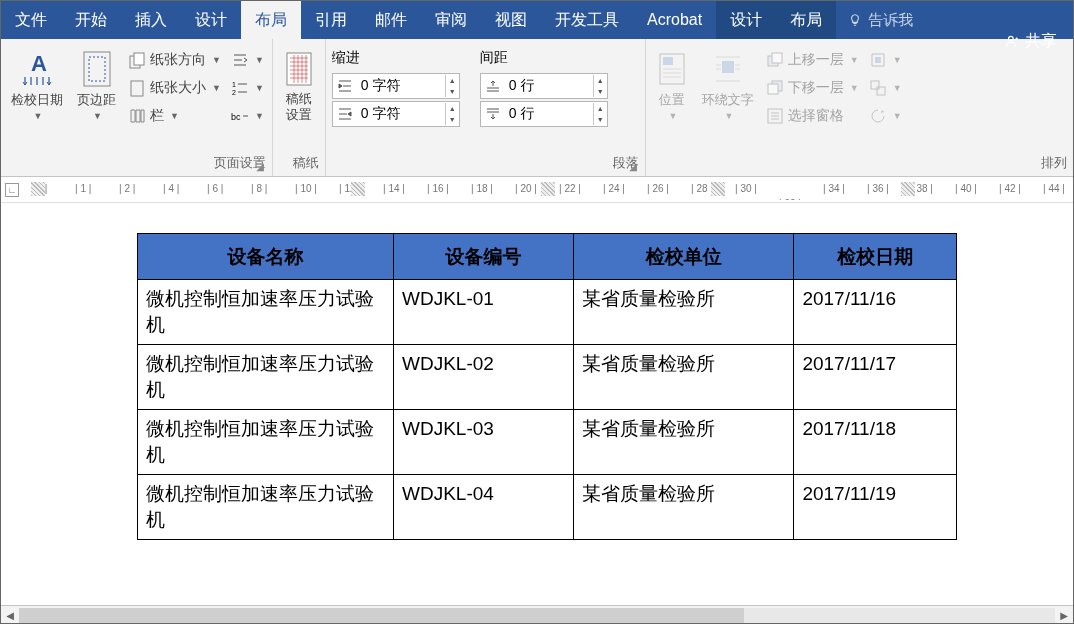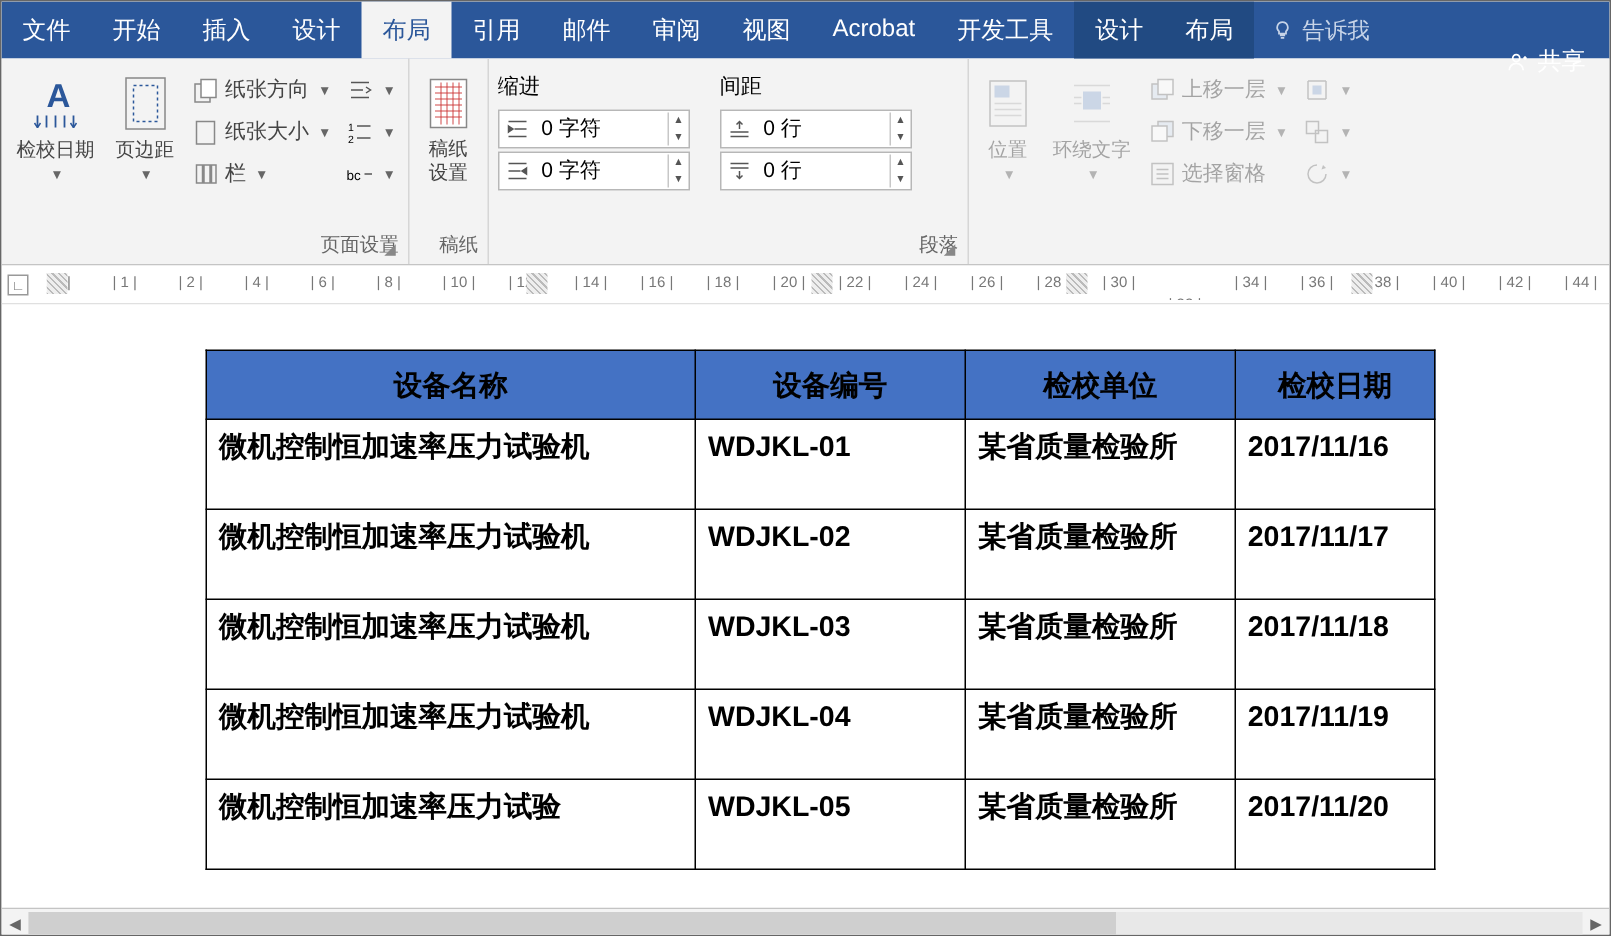--- a/index.html
+++ b/index.html
@@ -30,42 +30,42 @@
 .ruler-area { height: 26px; background: #fff; display: flex; align-items: center; font-size: 10px; color: #777; padding-left: 4px; position: relative; border-bottom: 1px solid #e0e0e0; }
 .ruler-area .l-box { width: 14px; height: 14px; border: 1px solid #999; display: flex; align-items: center; justify-content: center; font-size: 9px; margin-right: 12px; }
 .ruler-track { flex: 1; position: relative; height: 20px; overflow: hidden; }
 .ruler-track .tick { position: absolute; top: 3px; font-size: 10px; color: #777; }
 .ruler-track .sq { position: absolute; top: 2px; width: 14px; height: 14px; background: repeating-linear-gradient(45deg,#bbb,#bbb 1px,#eee 1px,#eee 3px); }
 .doc-scroll { height: calc(624px - 38px - 138px - 26px - 20px); overflow: auto; background: #fff; position: relative; }
 .page { margin: 0 auto; width: 960px; padding: 30px 40px 0 60px; }
 table.data { border-collapse: collapse; width: 820px; margin-left: 20px; }
 table.data th, table.data td { border: 1px solid #000; padding: 6px 8px; font-size: 19px; text-align: left; vertical-align: top; }
 table.data th { background: #4472c4; color: #000; font-weight: bold; text-align: center; height: 46px; vertical-align: middle; }
-table.data td { height: 60px; line-height: 26px; font-weight: bold; }
+table.data td { height: 60px; line-height: 26px; }
 .hscroll { height: 20px; background: #f3f3f3; border-top: 1px solid #c4c4c4; display: flex; align-items: center; }
 .hscroll .arrow { width: 18px; text-align: center; font-size: 10px; color: #666; cursor: pointer; }
 .hscroll .track { flex: 1; height: 16px; background: #e8e8e8; position: relative; }
 .hscroll .thumb { position: absolute; left: 0; width: 70%; height: 100%; background: #cfcfcf; }
 svg { display: block; }
 </style>
 </head>
 <body>
 
 <div class="titlebar-tabs">
   <div class="tab">文件</div>
   <div class="tab">开始</div>
   <div class="tab">插入</div>
   <div class="tab">设计</div>
   <div class="tab active">布局</div>
   <div class="tab">引用</div>
   <div class="tab">邮件</div>
   <div class="tab">审阅</div>
   <div class="tab">视图</div>
+  <div class="tab">开发工具</div>
   <div class="tab">Acrobat</div>
-  <div class="tab">开发工具</div>
   <div class="tab context">设计</div>
   <div class="tab context">布局</div>
   <div class="tellme">
     <span>
       <svg width="14" height="14" viewBox="0 0 24 24" fill="none" stroke="#c7d4e8" stroke-width="2">
           <path d="M9 18h6M10 21h4M12 3a6 6 0 00-4 10.5V16h8v-2.5A6 6 0 0012 3z"></path>
         </svg>
     </span>
     <span>告诉我</span>
   </div>
@@ -298,20 +298,21 @@
           </div>
         <div class="mini-row">
             <svg width="18" height="18">
               <path d="M9 3a6 6 0 106 6" fill="none" stroke="#888"></path>
               <path d="M13 3l2 2-3 1z" fill="#888"></path>
             </svg>
             <span class="dd">▼</span>
           </div>
       </div>
     </div>
+    <div class="group-label">排列</div>
   </div>
 </div>
 
 <div class="ruler-area">
   <div class="l-box">∟</div>
   <div class="ruler-track" id="ruler-track">
       <span class="tick" style="left: 0px;">| 2 |</span>
       <span class="tick" style="left: 44px;">| 1 |</span>
       <span class="tick" style="left: 88px;">| 2 |</span>
       <span class="tick" style="left: 132px;">| 4 |</span>
@@ -341,21 +342,21 @@
       <div class="sq" style="left: 680px;"></div>
       <div class="sq" style="left: 870px;"></div>
     </div>
 </div>
 
 <div class="doc-scroll">
   <div class="page">
     <table class="data">
       <thead>
           <tr id="thead-row">
-            <th style="width: 326px;">设备名称</th>
+            <th style="width: 256px;">设备名称</th>
             <th style="width: 180px;">设备编号</th>
             <th>检校单位</th>
             <th>检校日期</th>
           </tr>
         </thead>
       <tbody id="tbody">
           <tr>
             <td>微机控制恒加速率压力试验机</td>
             <td>WDJKL-01</td>
             <td>某省质量检验所</td>
@@ -372,26 +373,20 @@
             <td>WDJKL-03</td>
             <td>某省质量检验所</td>
             <td>2017/11/18</td>
           </tr>
           <tr>
             <td>微机控制恒加速率压力试验机</td>
             <td>WDJKL-04</td>
             <td>某省质量检验所</td>
             <td>2017/11/19</td>
           </tr>
-          <tr>
-            <td>微机控制恒加速率压力试验</td>
-            <td>WDJKL-05</td>
-            <td>某省质量检验所</td>
-            <td>2017/11/20</td>
-          </tr>
         </tbody>
     </table>
   </div>
 </div>
 
 <div class="hscroll">
   <div class="arrow">◀</div>
   <div class="track">
       <div class="thumb"></div>
     </div>

